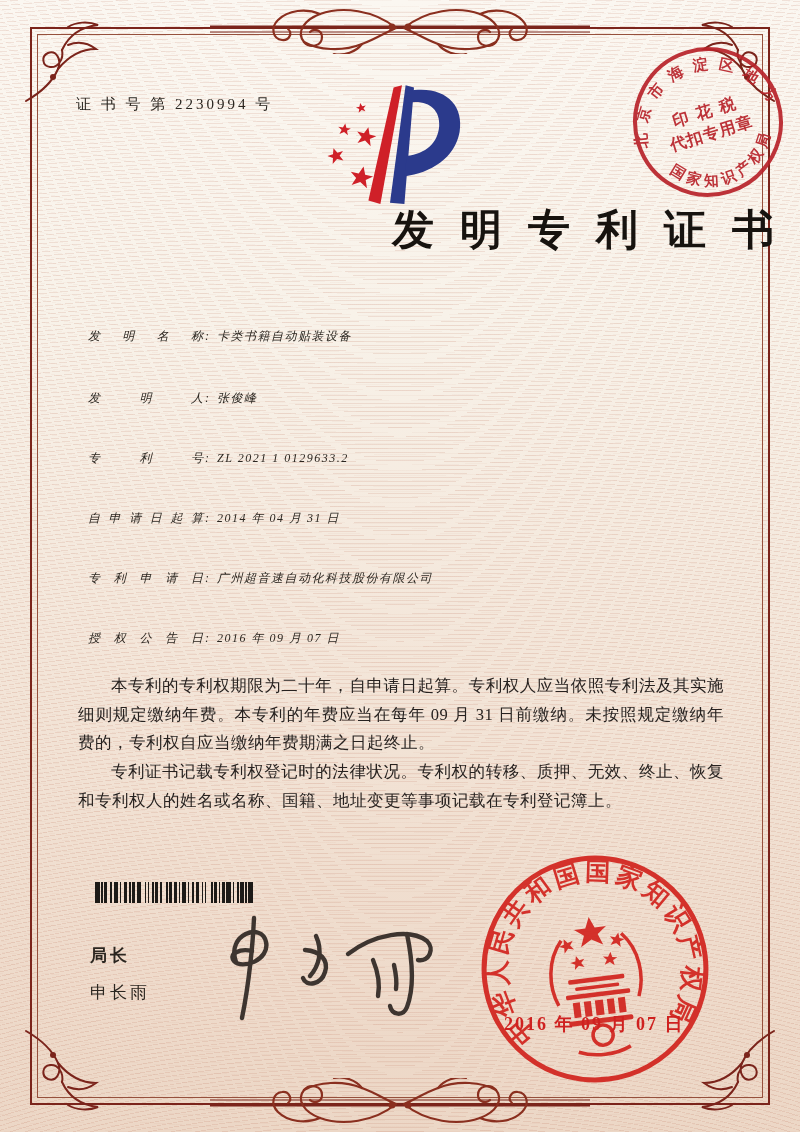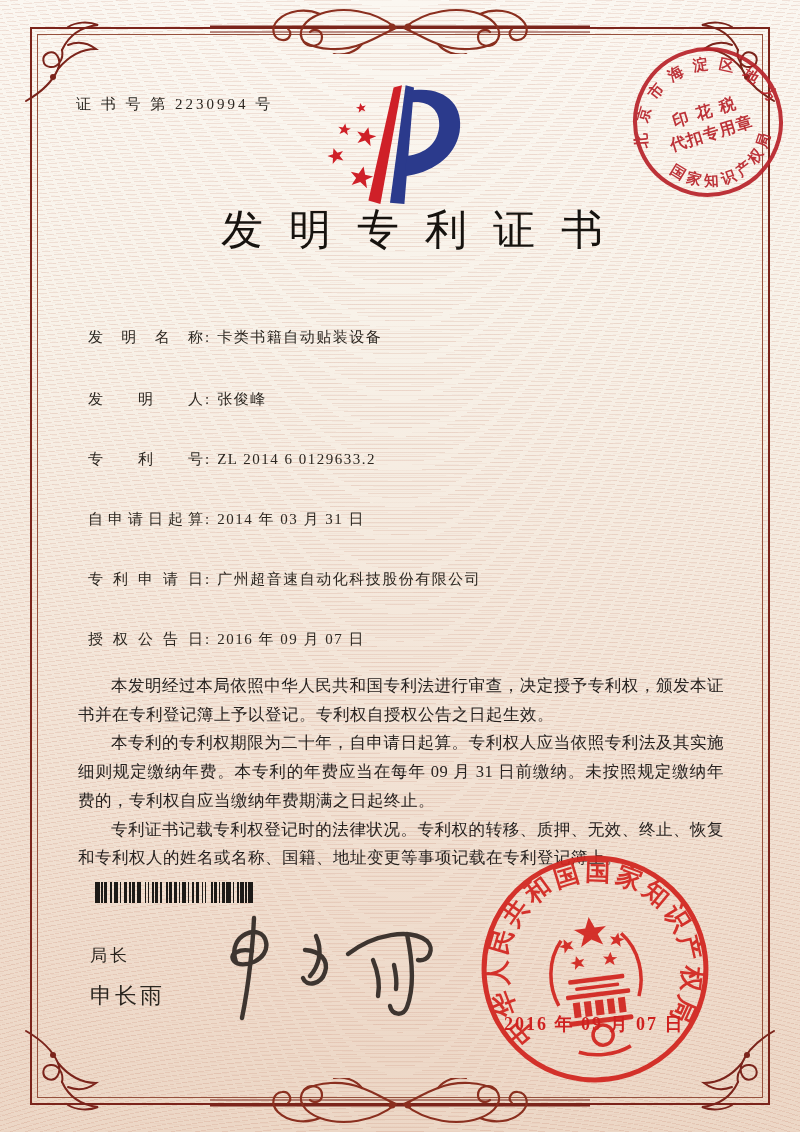--- a/index.html
+++ b/index.html
@@ -40,45 +40,45 @@
   .cert-no {
     position:absolute; left:76px; top:95px;
     font-size:15px; letter-spacing:3px; color:#2b2620;
   }
   .sipo-logo { position:absolute; left:318px; top:84px; width:168px; height:116px; }
   .tax-stamp {
     position:absolute; left:622px; top:36px; width:172px; height:172px;
     transform:rotate(-17deg); opacity:.92;
   }
   .doc-title {
-    position:absolute; left:0; right:0; top:202px; text-align:center;
-    font-size:42px; font-weight:400; color:#17130f;
+    position:absolute; left:0; right:0; top:202px; text-align:right;
+    font-size:42px; font-weight:700; color:#17130f;
     letter-spacing:26px; text-indent:26px;margin-left:24px;
   }
   
   .fields { position:absolute; left:88px; top:328px; width:640px; }
-  .field { position:absolute; left:0; white-space:nowrap; font-size:15px; color:#292items420; }
+  .field { position:absolute; left:0; white-space:nowrap; font-size:12px; color:#292items420;font-style:italic; }
   .field .f-label {
     display:inline-block; width:116px; text-align:justify; text-align-last:justify;
     letter-spacing:1px; color:#2b2620;
   }
   .field .f-colon { display:inline-block; margin:0 8px 0 1px; color:#2b2620; }
   .field .f-value { letter-spacing:1.5px; color:#2b2620; }
   
   .body-text {
     position:absolute; left:78px; top:672px; width:646px;
     font-size:16.5px; line-height:1.74; text-align:justify;
     letter-spacing:.5px; color:#272220;
   }
   .body-text p { text-indent:2em; margin:0; }
   
   .barcode { position:absolute; left:95px; top:882px; height:21px; display:flex; align-items:stretch; }
   .barcode span { display:block; height:100%; }
-  .signer-title { position:absolute; left:90px; top:944px; font-size:17px; letter-spacing:3px; color:#2b2620; }
-  .signer-name  { position:absolute; left:90px; top:981px; font-size:22px; letter-spacing:3px; color:#2b2620; }
+  .signer-title { position:absolute; left:90px; top:944px; font-size:17px; letter-spacing:3px; color:#2b2620;font-weight:bold; }
+  .signer-name  { position:absolute; left:90px; top:981px; font-size:17px; letter-spacing:3px; color:#2b2620; }
   .signature { position:absolute; left:198px; top:908px; width:256px; height:118px; }
   .big-seal { position:absolute; left:474px; top:848px; width:242px; height:242px; transform:rotate(-7deg); opacity:.93; }
   .seal-date {
     position:absolute; left:504px; top:1012px; font-size:18px; font-weight:700;
     color:#cf2120; letter-spacing:2px; white-space:nowrap;
   }
   .footer {
     position:absolute; left:0; right:0; top:1066px; text-align:center;
     font-size:15px; letter-spacing:2px; color:#33291f;
   }
@@ -180,35 +180,34 @@
   <div class="doc-title">发明专利证书</div>
 
   <div class="fields">
     <div class="field" style="top:0">
       <span class="f-label">发明名称</span><span class="f-colon">:</span><span class="f-value">卡类书籍自动贴装设备</span>
     </div>
     <div class="field" style="top:62px">
       <span class="f-label">发明人</span><span class="f-colon">:</span><span class="f-value">张俊峰</span>
     </div>
     <div class="field" style="top:122px">
-      <span class="f-label">专利号</span><span class="f-colon">:</span><span class="f-value">ZL 2014 6 0129633.2</span>
+      <span class="f-label">专利号</span><span class="f-colon">:</span><span class="f-value">ZL 2021 1 0129633.2</span>
     </div>
     <div class="field" style="top:182px">
-      <span class="f-label">自申请日起算</span><span class="f-colon">:</span><span class="f-value">2014 年 03 月 31 日</span>
+      <span class="f-label">自申请日起算</span><span class="f-colon">:</span><span class="f-value">2014 年 04 月 31 日</span>
     </div>
     <div class="field" style="top:242px">
       <span class="f-label">专利申请日</span><span class="f-colon">:</span><span class="f-value">广州超音速自动化科技股份有限公司</span>
     </div>
     <div class="field" style="top:302px">
       <span class="f-label">授权公告日</span><span class="f-colon">:</span><span class="f-value">2016 年 09 月 07 日</span>
     </div>
   </div>
 
   <div class="body-text">
-    <p>本发明经过本局依照中华人民共和国专利法进行审查，决定授予专利权，颁发本证书并在专利登记簿上予以登记。专利权自授权公告之日起生效。</p>
     <p>本专利的专利权期限为二十年，自申请日起算。专利权人应当依照专利法及其实施细则规定缴纳年费。本专利的年费应当在每年 09 月 31 日前缴纳。未按照规定缴纳年费的，专利权自应当缴纳年费期满之日起终止。</p>
     <p>专利证书记载专利权登记时的法律状况。专利权的转移、质押、无效、终止、恢复和专利权人的姓名或名称、国籍、地址变更等事项记载在专利登记簿上。</p>
   </div>
 
   <div class="barcode" id="barcode">
       <span style="width: 4.65px; background: rgb(29, 26, 23);"></span>
       <span style="width: 1.55px; background: transparent;"></span>
       <span style="width: 1.55px; background: rgb(29, 26, 23);"></span>
       <span style="width: 1.55px; background: transparent;"></span>
       <span style="width: 3.1px; background: rgb(29, 26, 23);"></span>

